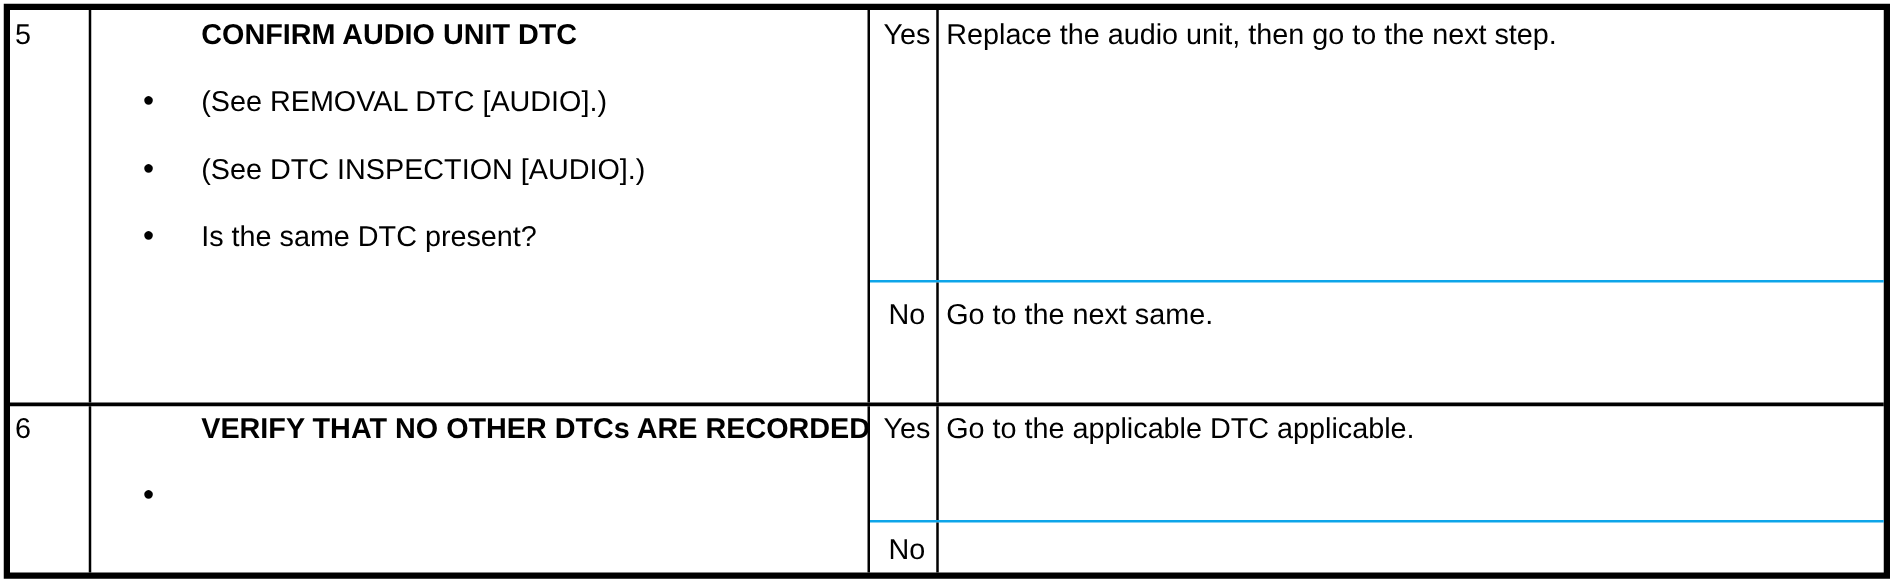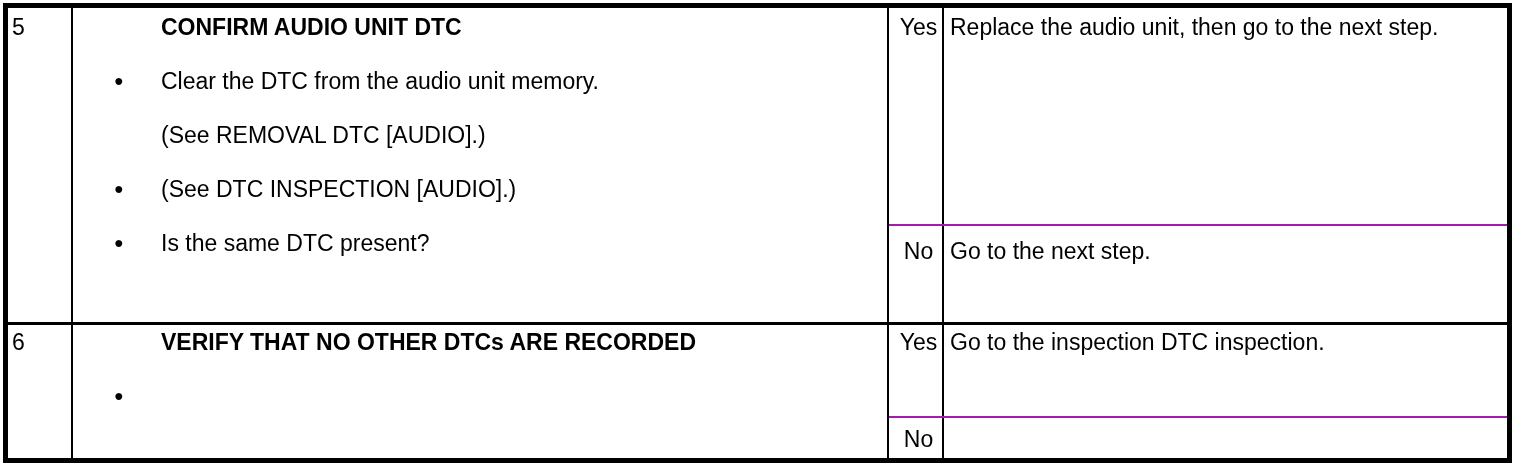--- a/index.html
+++ b/index.html
@@ -24,27 +24,27 @@
   .step-row { display: flex; align-items: stretch; min-height: 0; }
   .step-row.step5 { flex: none; height: 314px; }
   .step-row.step6 { flex: 1; border-top: 3px solid #000; }
 
   .cell-step {
     flex: none; width: 65px;
     border-right: 2px solid #000;
     padding-left: 4px;
   }
   .cell-action {
-    flex: none; width: 816px;
+    flex: none; width: 623px;
     border-right: 2px solid #000;
     padding-left: 88px; padding-right: 8px;
   }
   .results { flex: 1; display: flex; flex-direction: column; min-width: 0; }
   .result-row { display: flex; align-items: stretch; flex: none; }
-  .no-row { flex: 1; border-top: 2px solid #a21caf; }
+  .no-row { flex: 1; border-top: 2px solid #0ea5e9; }
   .step5 .yes-row { height: 216px; }
   .step6 .yes-row { height: 91px; }
 
   .cell-answer {
     flex: none; width: 55px;
     border-right: 2px solid #000;
     padding-left: 6px;
     text-align: center;
   }
   .cell-result { flex: 1; padding-left: 6px; padding-right: 8px; }
@@ -78,21 +78,20 @@
   <section class="step-row step5">
     <div class="cell-step pt6">
       <div class="line">5</div>
     </div>
 
     <div class="cell-action pt6">
       <div class="line title">CONFIRM AUDIO UNIT DTC</div>
 
       <div class="line bullet-line">
         <span class="bullet">●</span>
-        <span>Clear the DTC from the audio unit memory.</span>
       </div>
       <div class="line">(See REMOVAL DTC [AUDIO].)</div>
 
       <div class="line bullet-line">
         <span class="bullet">●</span>
       </div>
       <div class="line">(See DTC INSPECTION [AUDIO].)</div>
 
       <div class="line bullet-line">
         <span class="bullet">●</span>
@@ -107,21 +106,21 @@
         </div>
         <div class="cell-result pt6">
           <div class="line">Replace the audio unit, then go to the next step.</div>
         </div>
       </div>
       <div class="result-row no-row">
         <div class="cell-answer pt12">
           <div class="line">No</div>
         </div>
         <div class="cell-result pt12">
-          <div class="line">Go to the next step.</div>
+          <div class="line">Go to the next same.</div>
         </div>
       </div>
     </div>
   </section>
 
   <section class="step-row step6">
     <div class="cell-step pt4">
       <div class="line">6</div>
     </div>
 
@@ -131,21 +130,21 @@
         <span class="bullet">●</span>
       </div>
     </div>
 
     <div class="results">
       <div class="result-row yes-row">
         <div class="cell-answer pt4">
           <div class="line">Yes</div>
         </div>
         <div class="cell-result pt4">
-          <div class="line">Go to the inspection DTC inspection.</div>
+          <div class="line">Go to the applicable DTC applicable.</div>
         </div>
       </div>
       <div class="result-row no-row">
         <div class="cell-answer pt8">
           <div class="line">No</div>
         </div>
       </div>
     </div>
   </section>
 

